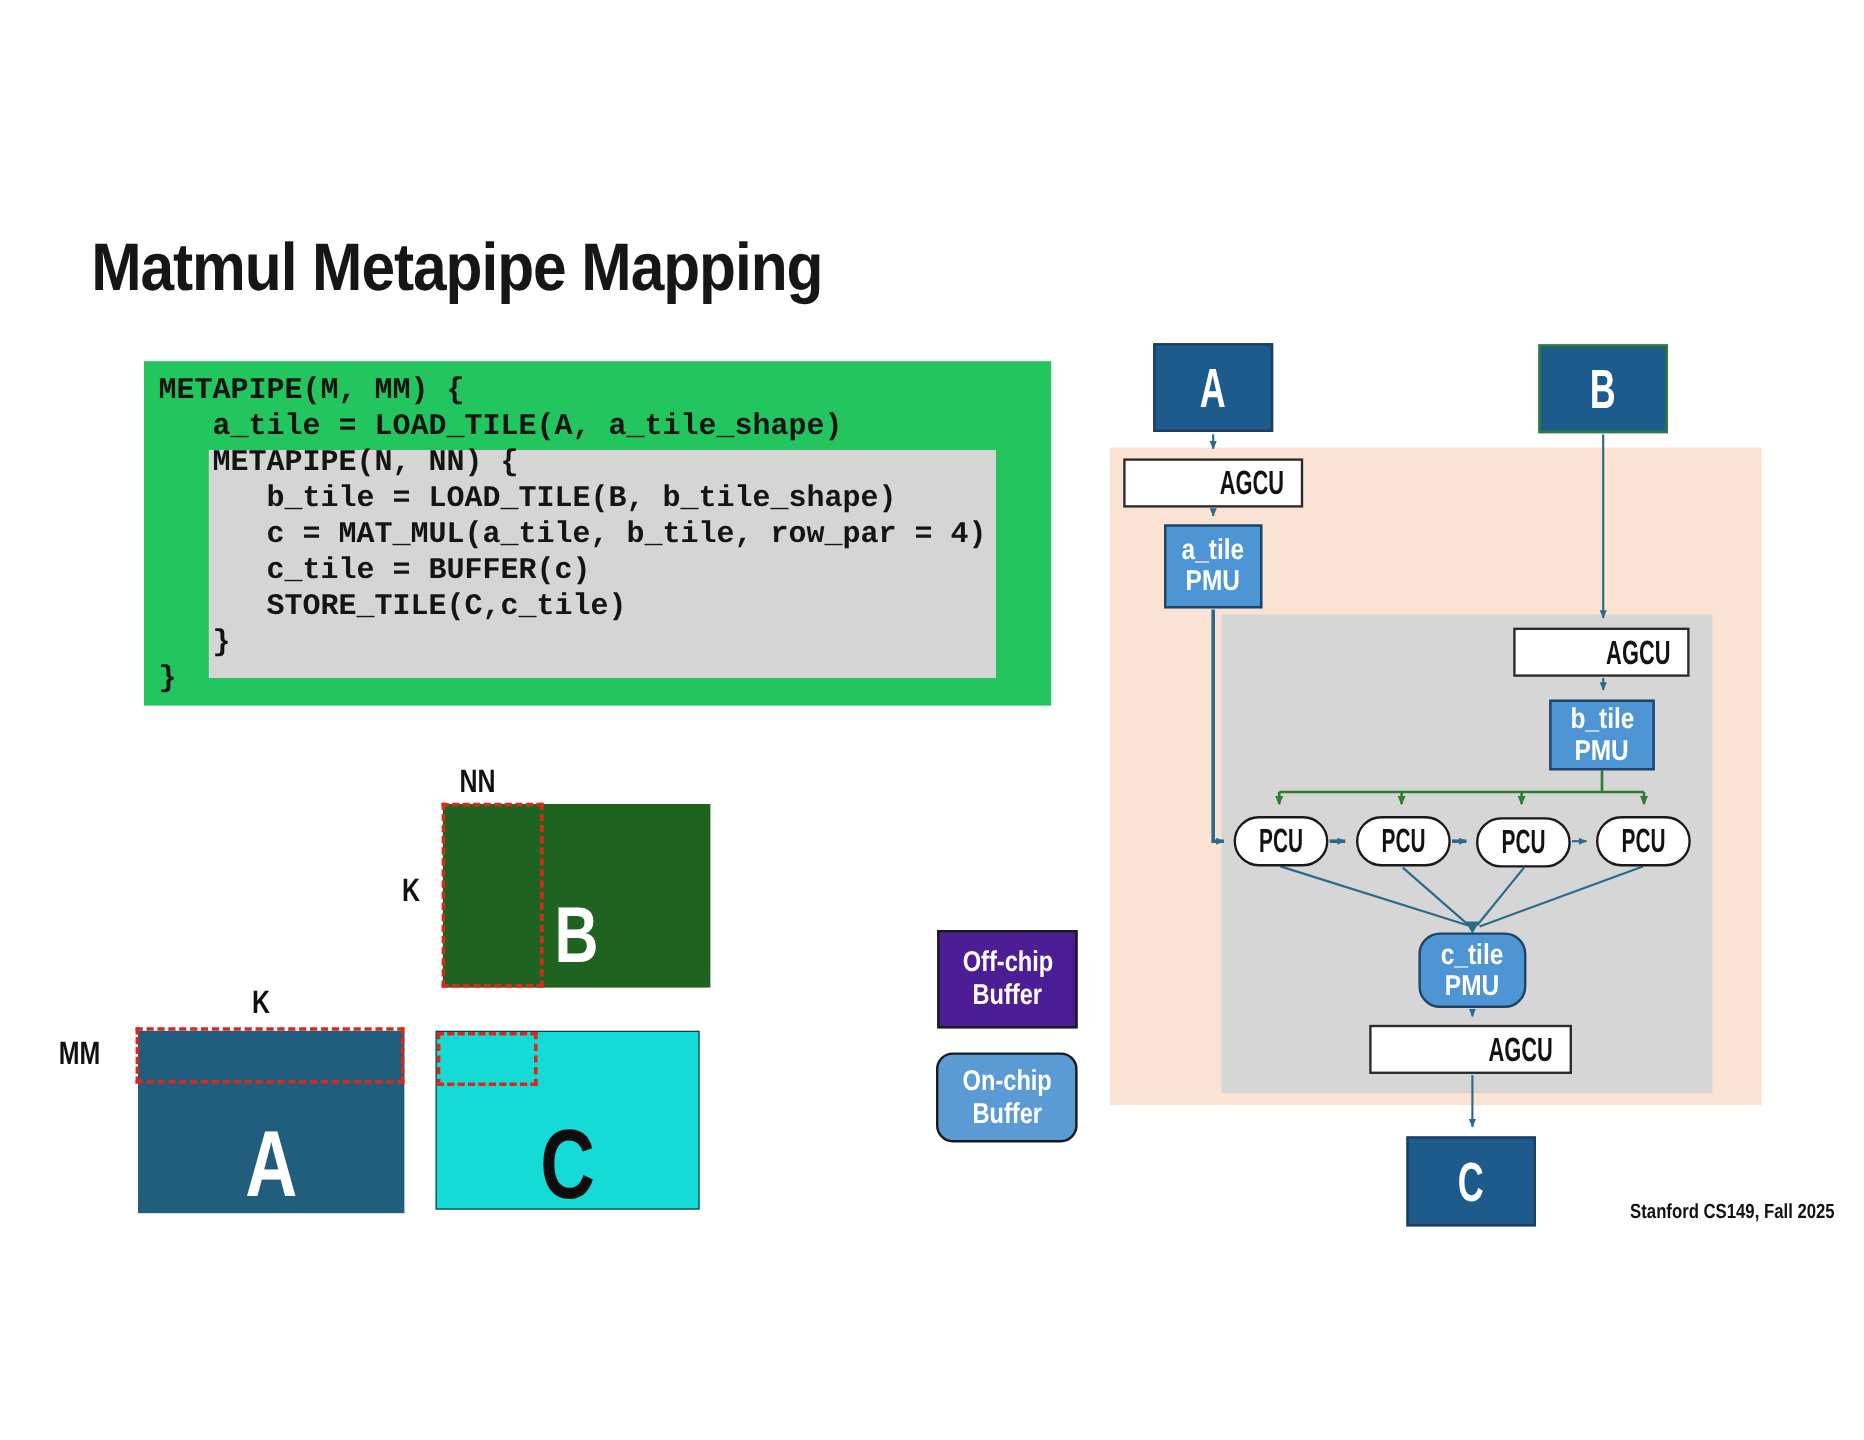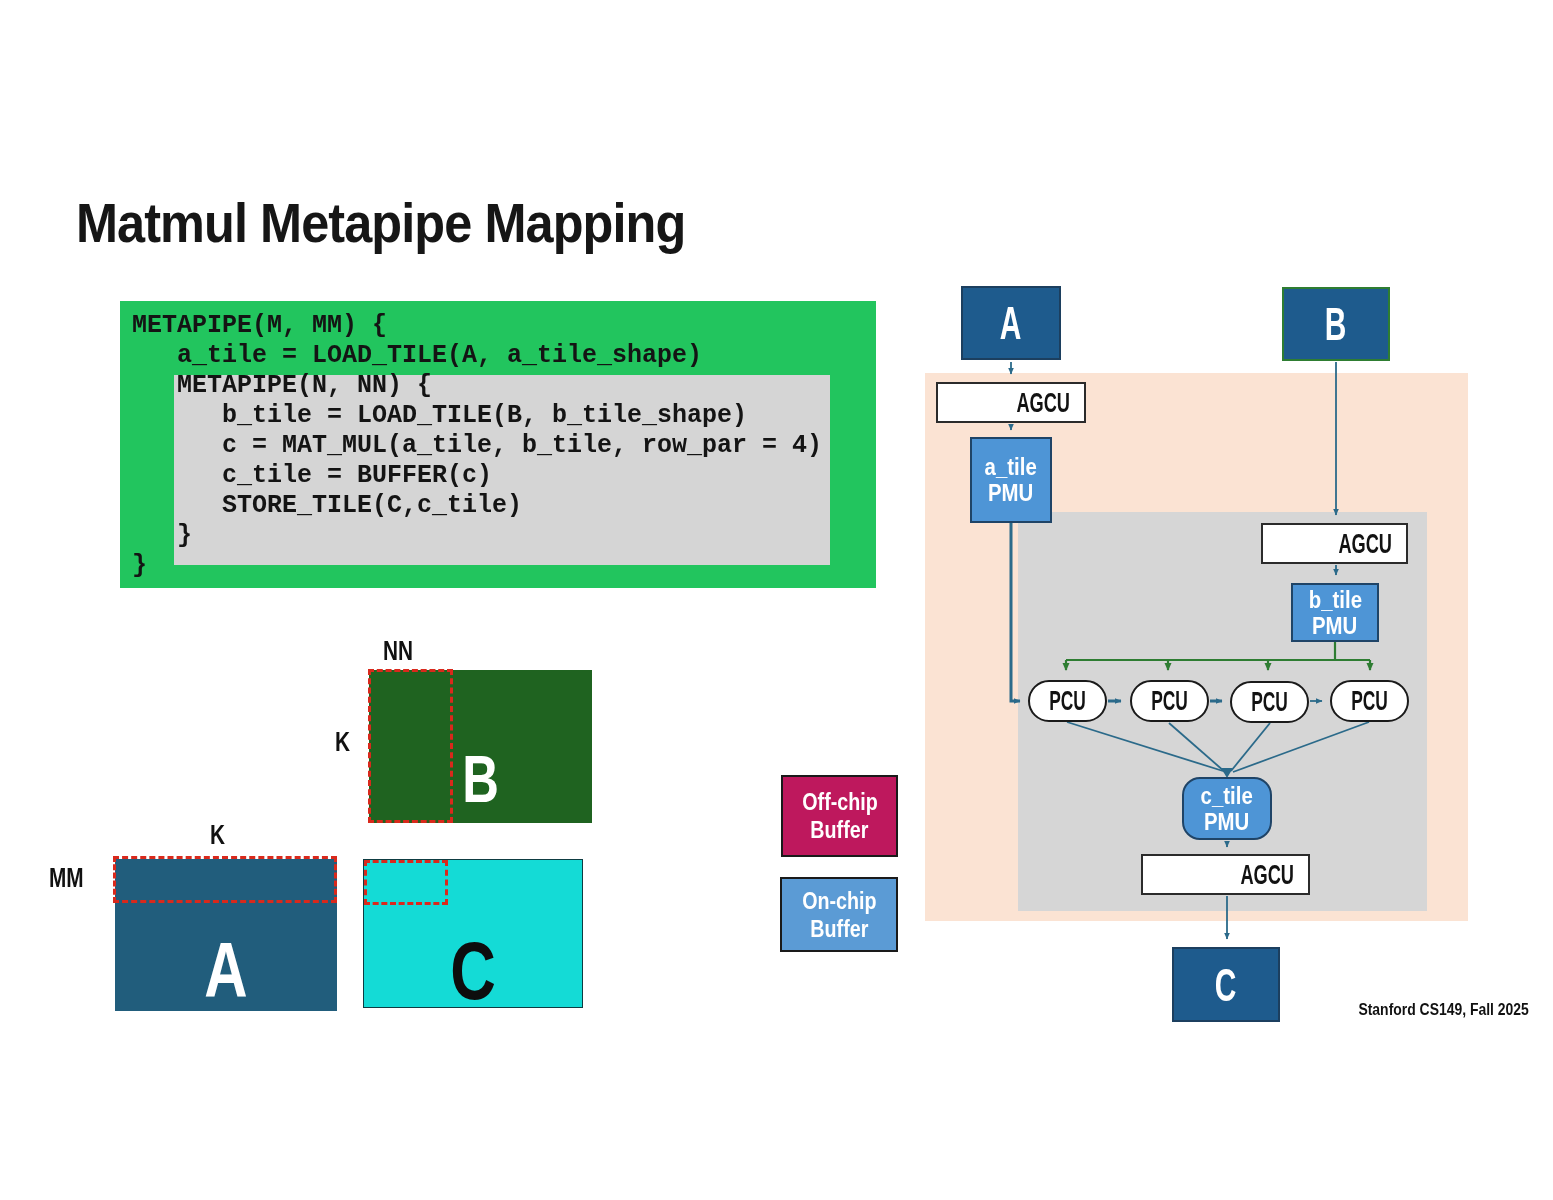--- a/index.html
+++ b/index.html
@@ -51,37 +51,37 @@
   #box-c { left: 1172px; top: 947px; width: 108px; height: 75px; }
   .agcu { background: #ffffff; border: 2.5px solid #2b2b2b; display: flex; align-items: center;
           justify-content: flex-end; font-weight: bold; color: #121212; }
   .agcu .glyph { font-size: 28px; transform: scaleX(0.65); }
   #agcu-a { left: 936px;  top: 382px; width: 150px; height: 41px; }
   #agcu-b { left: 1261px; top: 523px; width: 147px; height: 41px; }
   #agcu-c { left: 1141px; top: 854px; width: 169px; height: 41px; }
   .pmu { background: #4e95d6; border: 2.5px solid #1f4467; color: #ffffff; font-weight: bold;
          display: flex; flex-direction: column; align-items: center; justify-content: center; }
   .pmu .glyph { font-size: 24px; line-height: 26px; transform: scaleX(0.85); }
-  #pmu-a { left: 970px;  top: 437px; width: 82px; height: 86px; }
+  #pmu-a { left: 970px;  top: 437px; width: 82px; height: 70px; }
   #pmu-b { left: 1291px; top: 583px; width: 88px; height: 59px; }
   #pmu-c { left: 1182px; top: 777px; width: 90px; height: 63px; border-radius: 18px; }
   .pcu { background: #ffffff; border: 2.5px solid #1a1a1a; border-radius: 21px; display: flex;
          align-items: center; justify-content: center; font-weight: bold; color: #121212; }
   .pcu .glyph { font-size: 28px; transform: scaleX(0.62); }
   #pcu-1 { left: 1028px; top: 680px; width: 79px; height: 42px; }
   #pcu-2 { left: 1130px; top: 680px; width: 79px; height: 42px; }
   #pcu-3 { left: 1230px; top: 681px; width: 79px; height: 42px; }
   #pcu-4 { left: 1330px; top: 680px; width: 79px; height: 42px; }
 
   
   .legend-box { border: 2px solid #1a1a1a; color: #ffffff; font-weight: bold; display: flex;
                 flex-direction: column; align-items: center; justify-content: center; }
   .legend-box .glyph { font-size: 24px; line-height: 28px; transform: scaleX(0.82); }
-  #leg-off { left: 781px; top: 775px; width: 117px; height: 82px; background: #be185d; }
-  #leg-on  { left: 780px; top: 877px; width: 118px; height: 75px; background: #5b9bd5; }
+  #leg-off { left: 781px; top: 775px; width: 117px; height: 82px; background: #4c1d95; }
+  #leg-on  { left: 780px; top: 877px; width: 118px; height: 75px; background: #5b9bd5; border-radius: 14px; }
 
   
   #footer { right: 24px; top: 1000px; font-size: 17px; font-weight: bold; color: #111;
             white-space: nowrap; transform: scaleX(0.82); transform-origin: right center; }
 
   #arrows { left: 0; top: 0; pointer-events: none; }
 </style>
 </head>
 <body>
 

